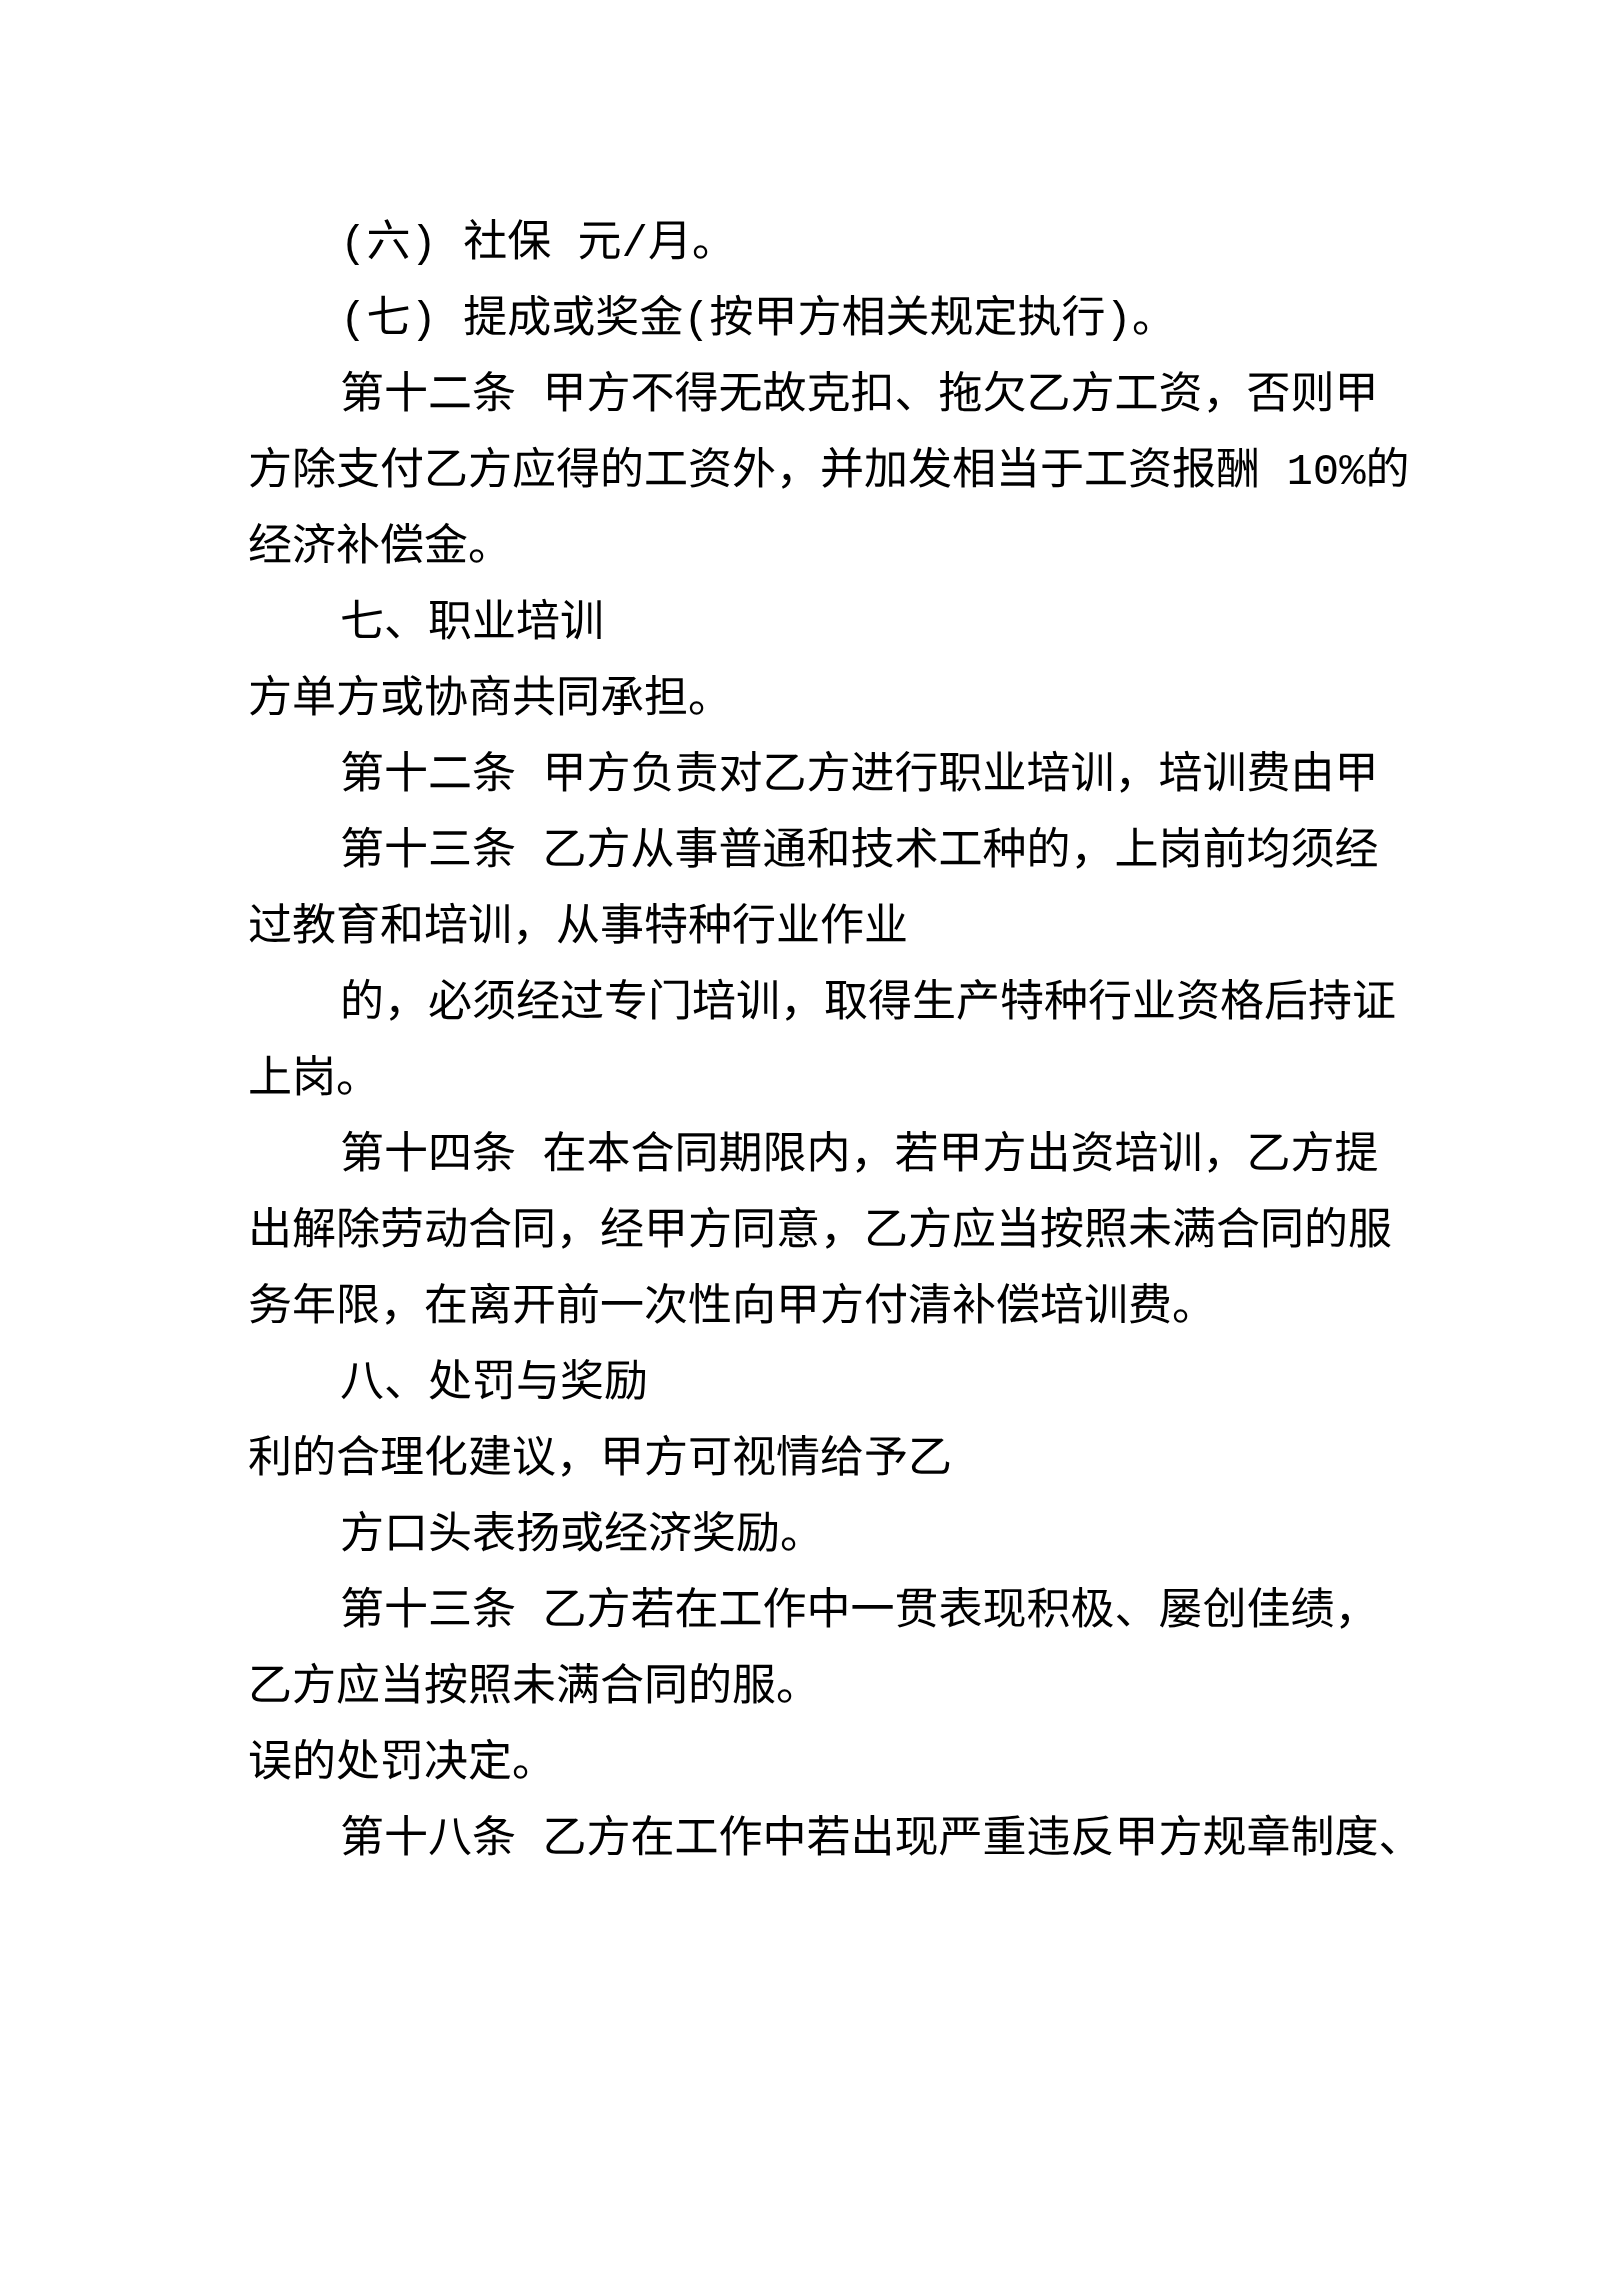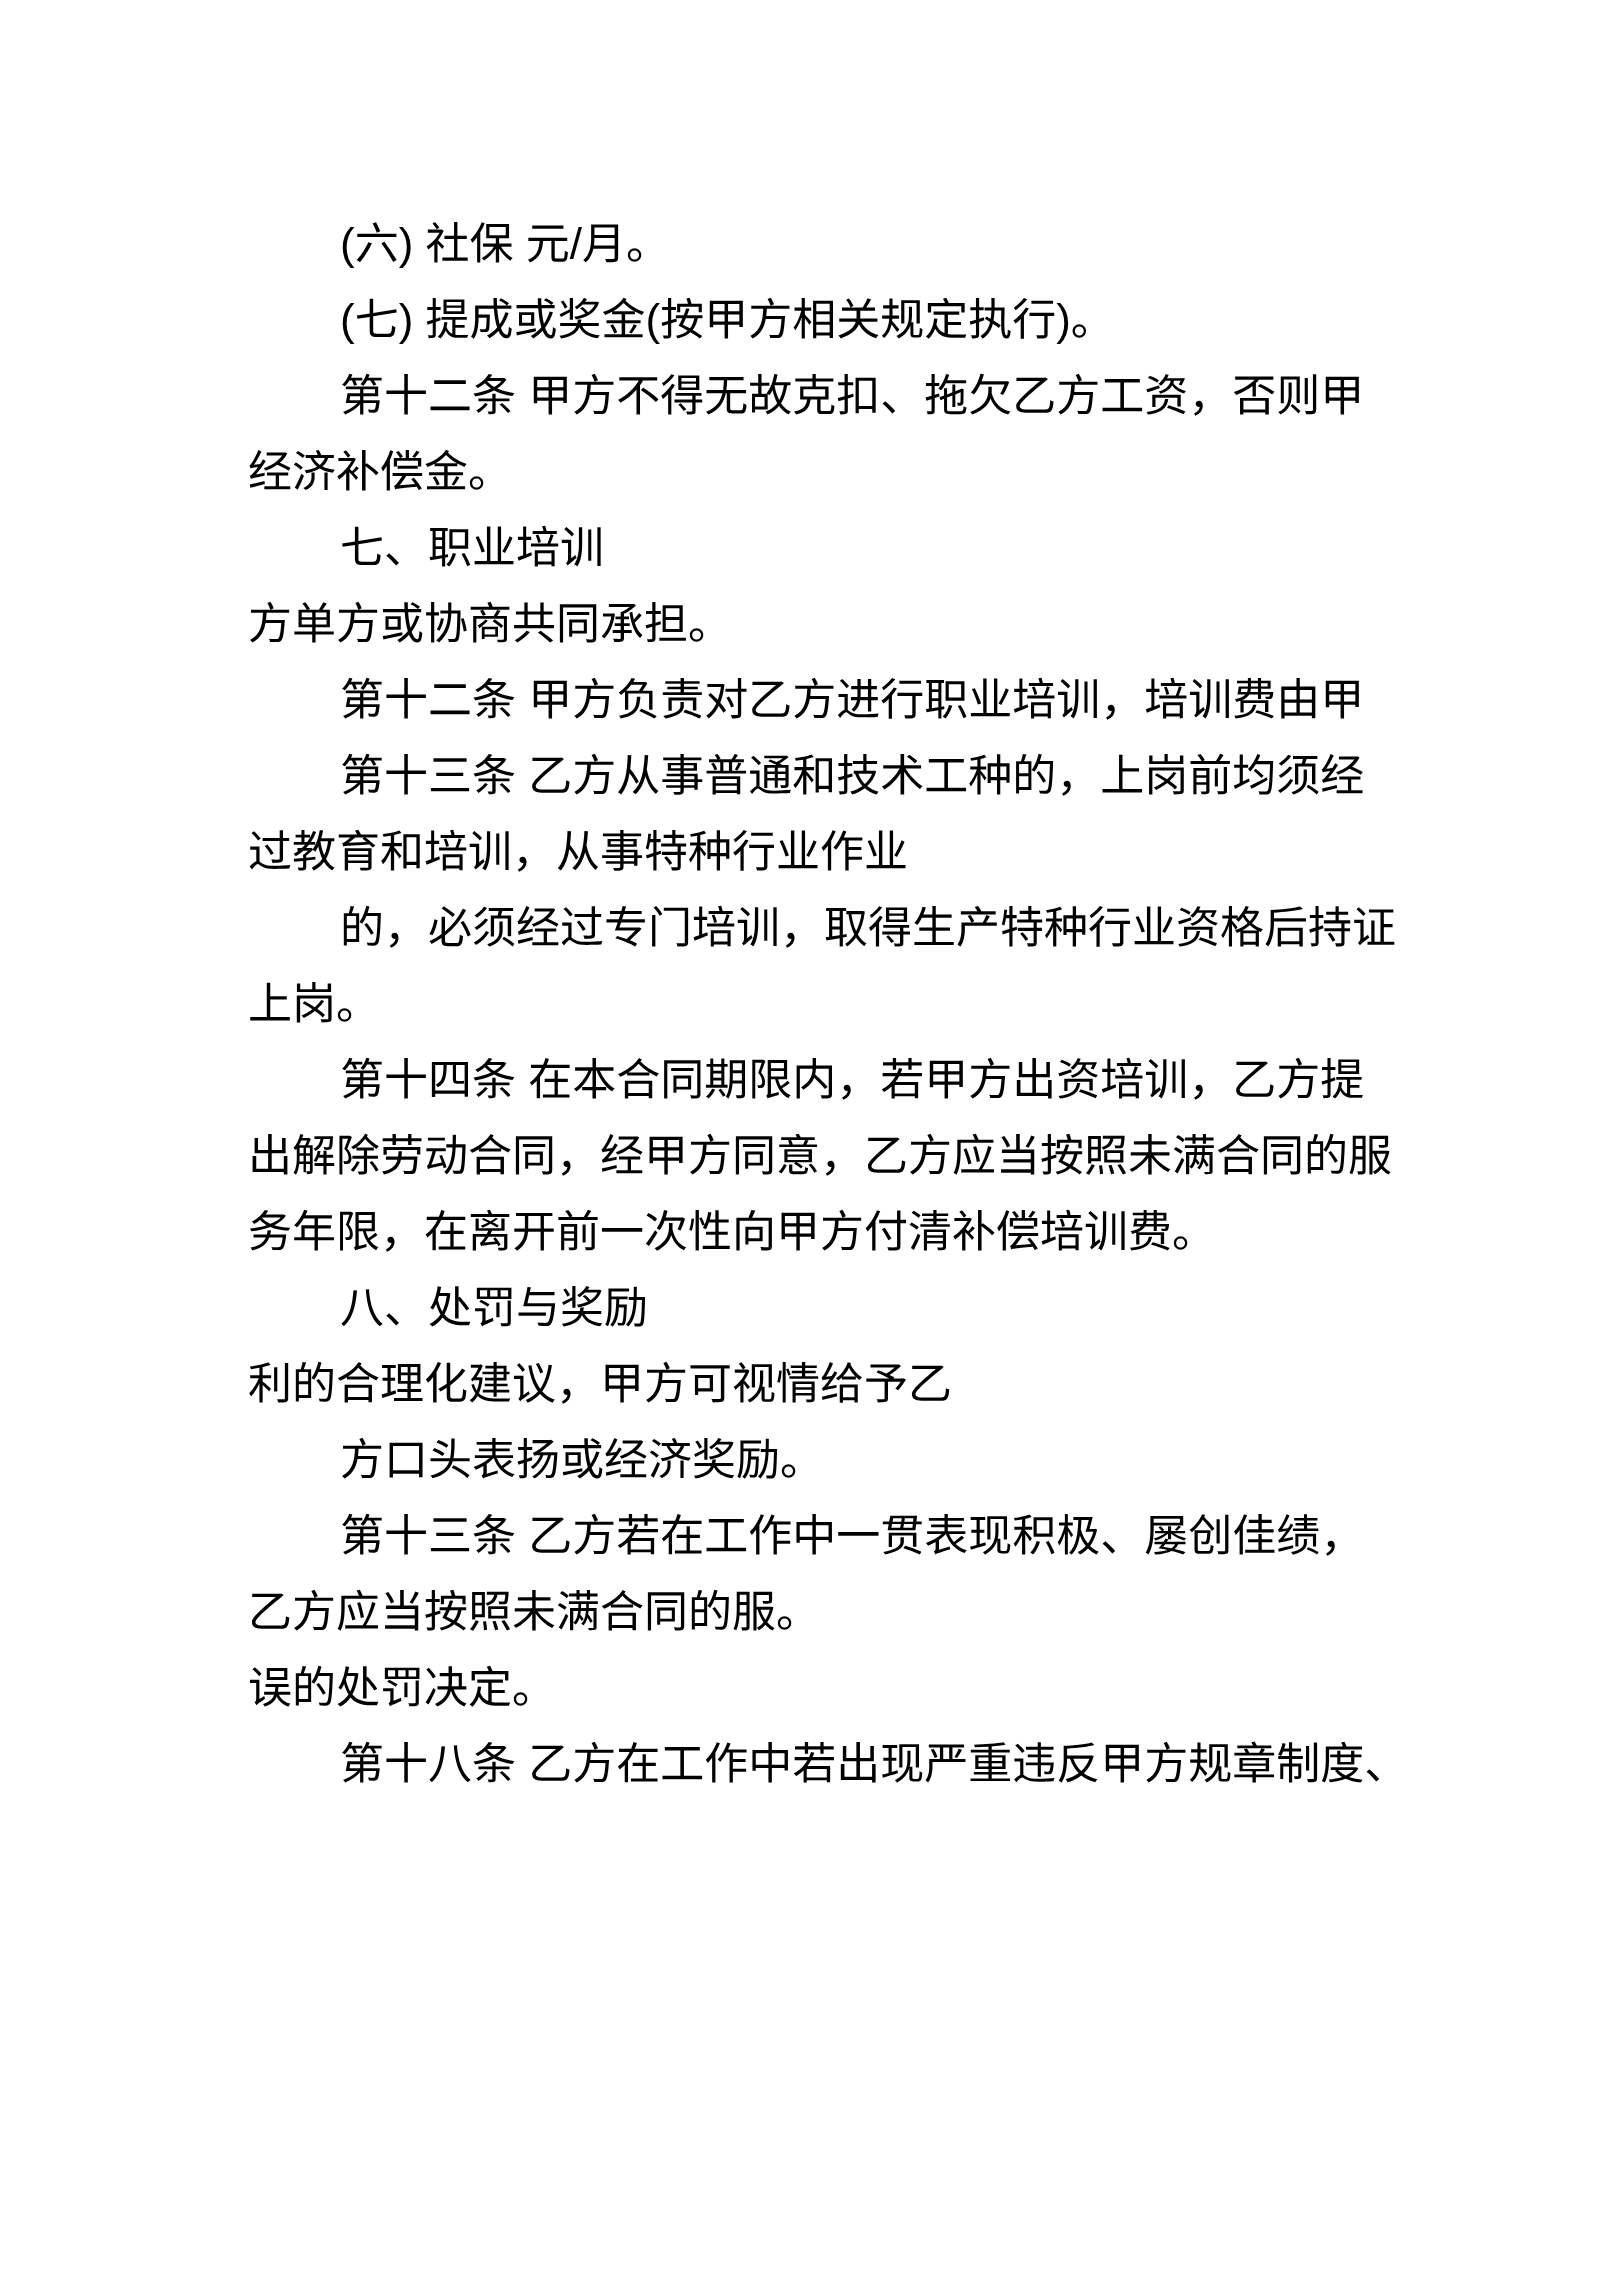--- a/index.html
+++ b/index.html
@@ -7,21 +7,21 @@
     margin: 0;
     padding: 0;
     background: #ffffff;
   }
   .page {
     position: relative;
     width: 1623px;
     height: 2295px;
     background: #ffffff;
     color: #000000;
-    font-family: Liberation Sans, sans-serif;
+    font-family: Liberation Mono, monospace;
     overflow: hidden;
   }
   .text-block {
     position: absolute;
     left: 248px;
     top: 206px;
     width: 1155px;
   }
   .line {
     font-size: 44px;
@@ -37,20 +37,21 @@
   }
 </style>
 </head>
 <body>
 
 <div class="page">
   <div class="text-block">
     <div class="line indent">(六) 社保 元/月。</div>
     <div class="line indent">(七) 提成或奖金(按甲方相关规定执行)。</div>
     <div class="line indent">第十二条 甲方不得无故克扣、拖欠乙方工资，否则甲</div>
+    <div class="line">方除支付乙方应得的工资外，并加发相当于工资报酬 10%的</div>
     <div class="line">经济补偿金。</div>
     <div class="line indent">七、职业培训</div>
     <div class="line">方单方或协商共同承担。</div>
     <div class="line indent">第十二条 甲方负责对乙方进行职业培训，培训费由甲</div>
     <div class="line indent">第十三条 乙方从事普通和技术工种的，上岗前均须经</div>
     <div class="line">过教育和培训，从事特种行业作业</div>
     <div class="line indent">的，必须经过专门培训，取得生产特种行业资格后持证</div>
     <div class="line">上岗。</div>
     <div class="line indent">第十四条 在本合同期限内，若甲方出资培训，乙方提</div>
     <div class="line">出解除劳动合同，经甲方同意，乙方应当按照未满合同的服</div>

